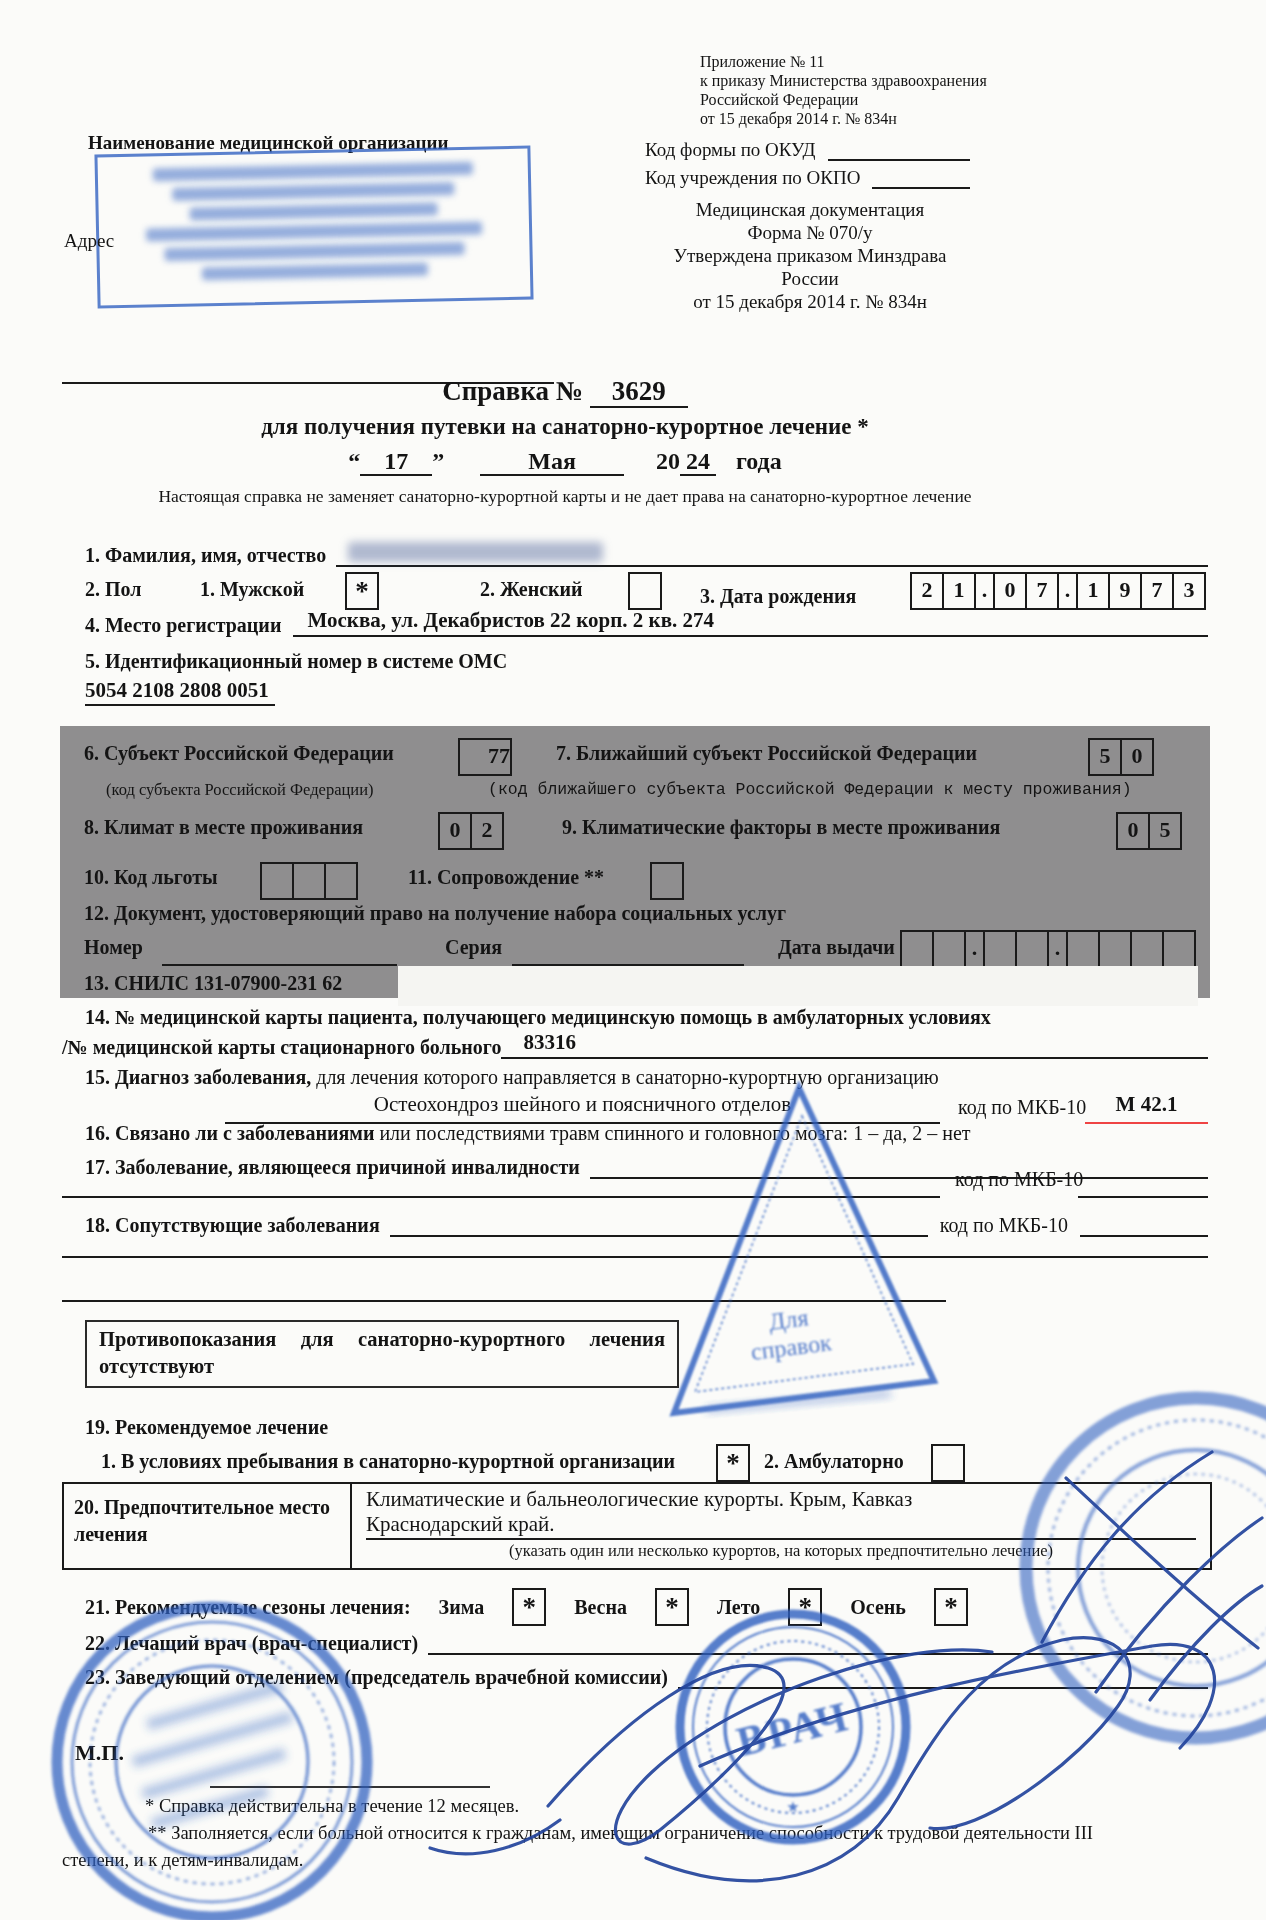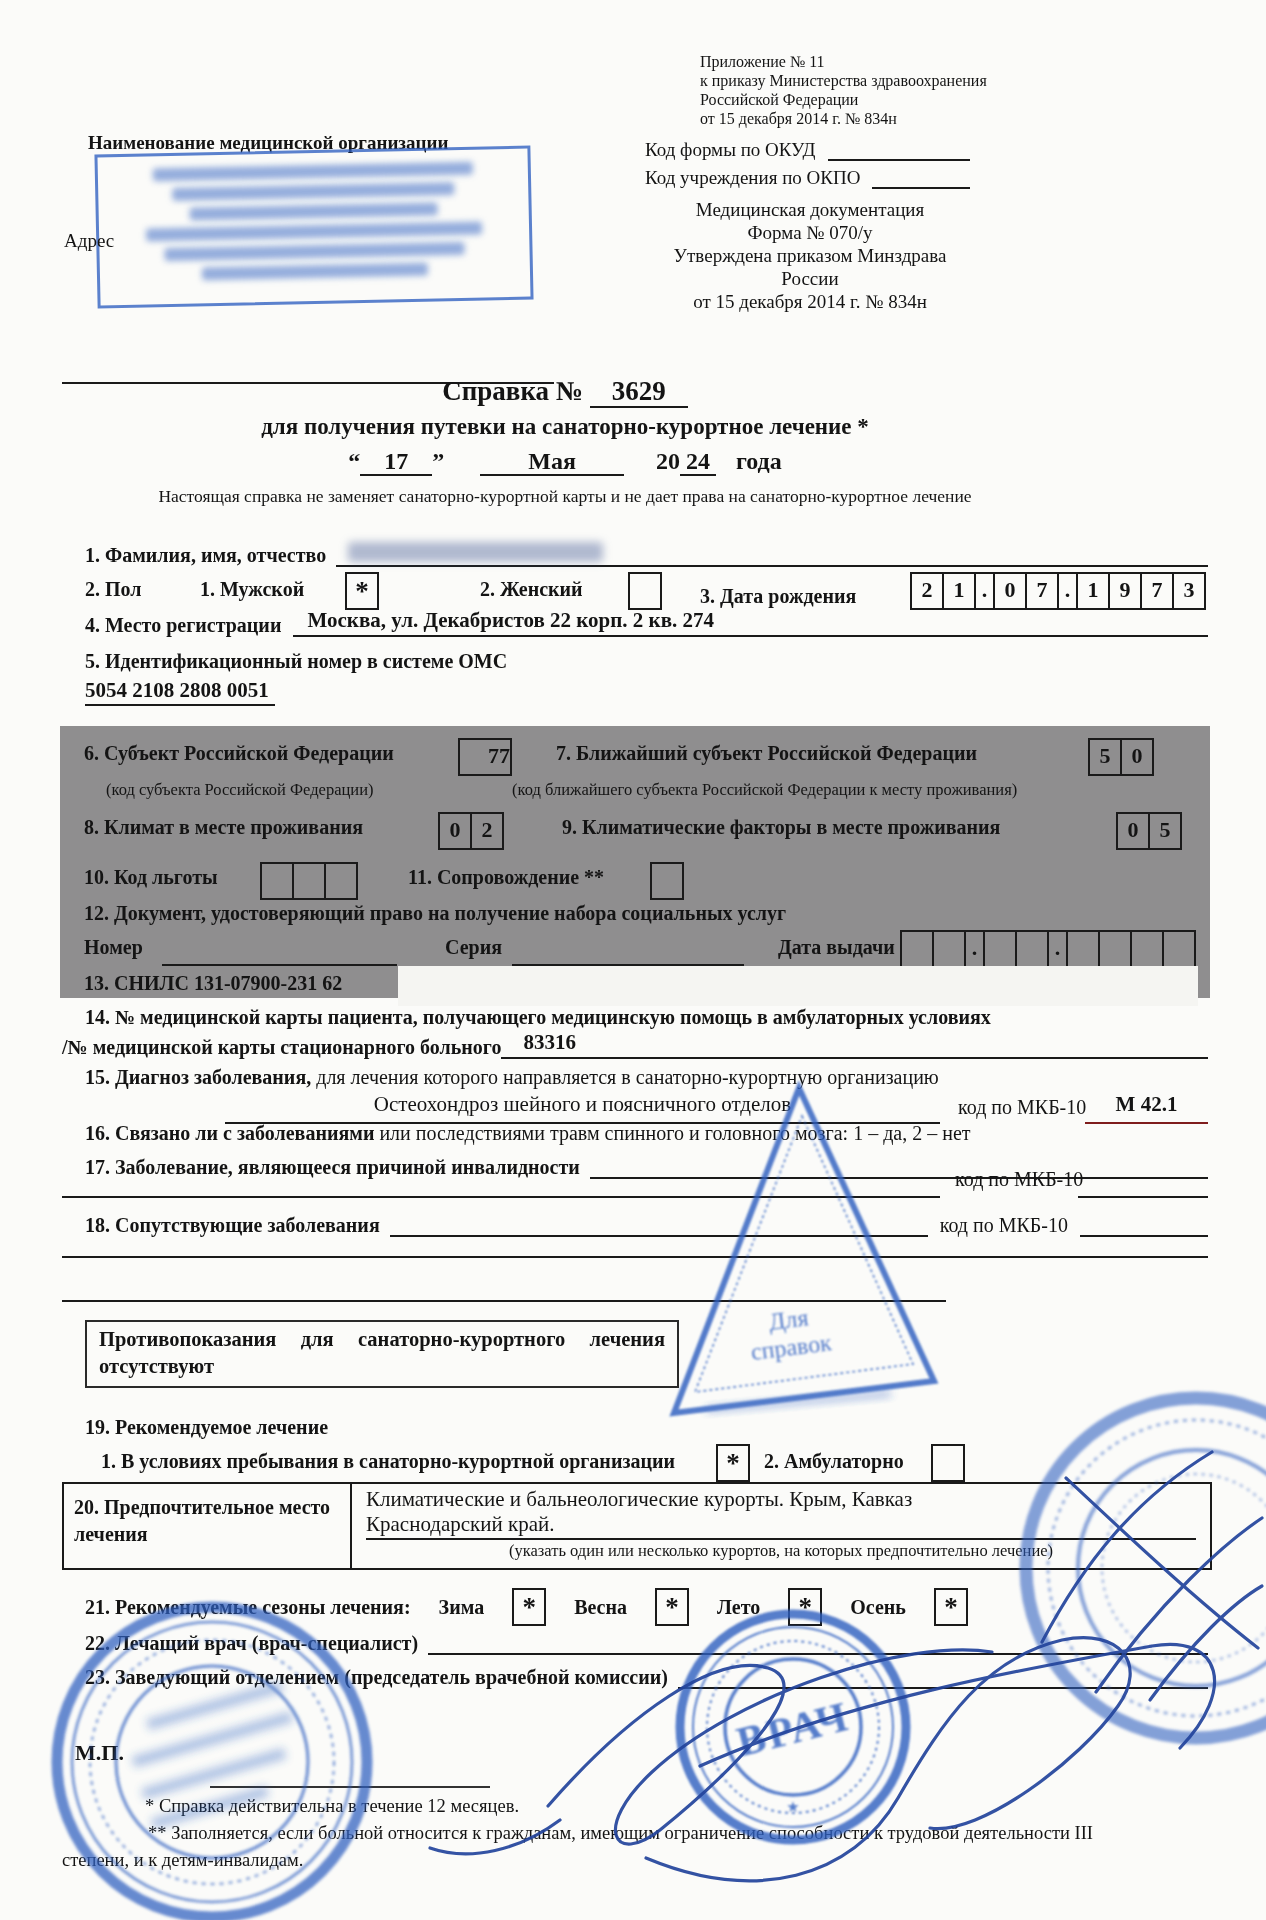--- a/index.html
+++ b/index.html
@@ -114,21 +114,21 @@
 
   <div class="abs gray" style="left:60px;top:726px;width:1150px;height:272px;">
     <span class="gl" style="left:24px;top:16px;">6. Субъект Российской Федерации</span>
     <span class="abs" style="left:398px;top:12px;width:50px;height:34px;border:2px solid #1a1a1a;text-align:right;font-weight:bold;font-size:22px;line-height:32px;">77</span>
     <span class="gl" style="left:496px;top:16px;">7. Ближайший субъект Российской Федерации</span>
     <span class="cells abs" style="left:1028px;top:12px;">
       <span class="cl">5</span>
       <span class="cl">0</span>
     </span>
     <span class="gn" style="left:46px;top:54px;">(код субъекта Российской Федерации)</span>
-    <span class="gn" style="left:452px;top:54px;">(код ближайшего субъекта Российской Федерации к месту проживания)</span>
+    <span class="gn" style="left:428px;top:54px;font-family:Liberation Mono, monospace;">(код ближайшего субъекта Российской Федерации к месту проживания)</span>
     <span class="gl" style="left:24px;top:90px;">8. Климат в месте проживания</span>
     <span class="cells abs" style="left:378px;top:86px;">
       <span class="cl">0</span>
       <span class="cl">2</span>
     </span>
     <span class="gl" style="left:502px;top:90px;">9. Климатические факторы в месте проживания</span>
     <span class="cells abs" style="left:1056px;top:86px;">
       <span class="cl">0</span>
       <span class="cl">5</span>
     </span>
@@ -168,21 +168,21 @@
     <span class="fill" style="font-weight:bold;font-size:21px;padding-left:22px;">83316</span>
   </div>
 
   <div class="abs" style="left:85px;top:1066px;font-size:20px;">
     <span class="lbl">15. Диагноз заболевания,</span>
     <span>для лечения которого направляется в санаторно-курортную организацию</span>
   </div>
   <div class="abs" style="left:0;top:1092px;width:1266px;height:36px;">
     <div class="abs" style="left:225px;top:0;width:715px;height:30px;border-bottom:2px solid #1a1a1a;text-align:center;font-size:21px;">Остеохондроз шейного и поясничного отделов</div>
     <div class="abs" style="left:958px;top:4px;font-size:20px;">код по МКБ-10</div>
-    <div class="abs" style="left:1085px;top:0;width:123px;height:30px;border-bottom:2px solid #7f1d1d;text-align:center;font-weight:bold;font-size:21px;">М 42.1</div>
+    <div class="abs" style="left:1085px;top:0;width:123px;height:30px;border-bottom:2px solid #ef4444;text-align:center;font-weight:bold;font-size:21px;">М 42.1</div>
   </div>
 
   <div class="abs" style="left:85px;top:1122px;font-size:20px;">
     <span class="lbl">16. Связано ли с заболеваниями</span>
     <span>или последствиями травм спинного и головного мозга: 1 – да, 2 – нет</span>
   </div>
 
   <div class="row" style="left:85px;top:1150px;width:1123px;">
     <span class="lbl" style="margin-right:10px;white-space:nowrap;">17. Заболевание, являющееся причиной инвалидности</span>
     <span class="fill"></span>

